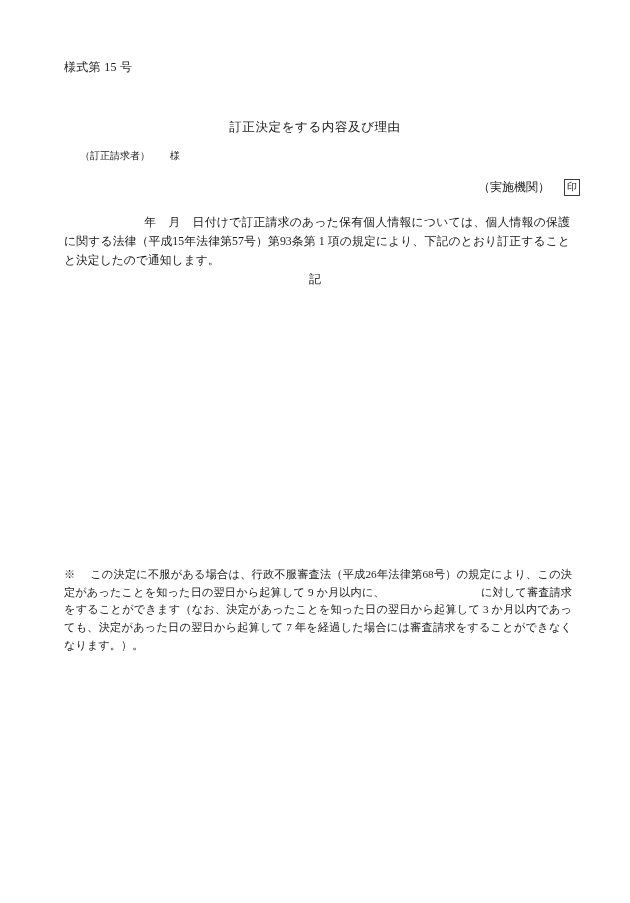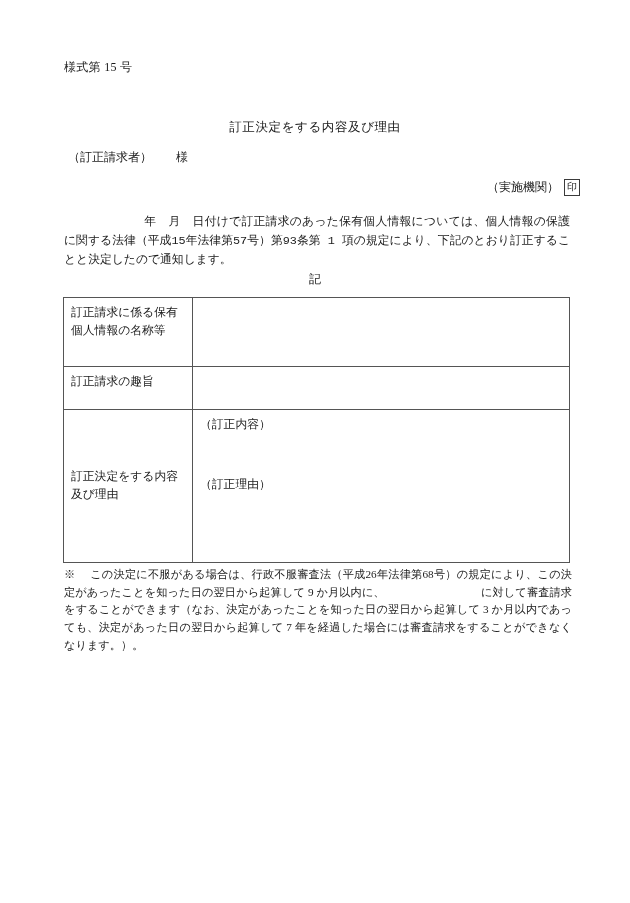--- a/index.html
+++ b/index.html
@@ -49,33 +49,33 @@
     position: absolute;
     top: 118px;
     left: 0;
     width: 630px;
     text-align: center;
     font-size: 12.5px;
     letter-spacing: 0.6px;
   }
   .addressee {
     position: absolute;
-    left: 68px;
+    left: 80px;
     top: 148px;
-    font-size: 12px;
+    font-size: 10px;
     white-space: pre;
   }
   .agency-line {
     position: absolute;
     right: 50px;
     top: 178px;
     font-size: 12px;
     display: flex;
     align-items: center;
-    gap: 3px;
+    gap: 12px;
     white-space: nowrap;
   }
   .seal-box {
     display: inline-block;
     border: 1px solid #3a3a3a;
     font-size: 10px;
     line-height: 1;
     padding: 2px 2px 3px 2px;
     margin-left: 2px;
   }
@@ -83,21 +83,20 @@
   
   .body-text {
     position: absolute;
     left: 64px;
     top: 213px;
     width: 506px;
     font-size: 11.8px;
     line-height: 1.62;
     text-align: justify;
     text-justify: inter-character;
-    font-family: Liberation Mono, monospace;
   }
   .body-text .indent {
     display: inline-block;
     width: 80px;
   }
   .ki-mark {
     position: absolute;
     top: 270px;
     left: 0;
     width: 630px;
@@ -184,38 +183,19 @@
     <span>（実施機関）</span>
     <span class="seal-box">印</span>
   </div>
 
   <div class="body-text">
     <span class="indent"></span><span>年　月　日付けで訂正請求のあった保有個人情報については、個人情報の保護に関する</span><span>法律（平成15年法律第57号）第93条第 1 項の規定により、下記のとおり訂正することと決定したので通知します。</span>
   </div>
 
   <div class="ki-mark">記</div>
 
-  <table class="form-table">
-    <tbody>
-      <tr class="row1">
-        <td class="label">訂正請求に係る保有個人情報の名称等</td>
-        <td></td>
-      </tr>
-      <tr class="row2">
-        <td class="label">訂正請求の趣旨</td>
-        <td></td>
-      </tr>
-      <tr class="row3">
-        <td class="label">訂正決定をする内容及び理由</td>
-        <td>
-          <span class="sub-field">（訂正内容）</span>
-          <span class="sub-field second">（訂正理由）</span>
-        </td>
-      </tr>
-    </tbody>
-  </table>
 
   <div class="footnote">
     <p><span class="fn-marker">※</span><span>この決定に不服がある場合は、行政不服審査法（平成26年法律第68号）の規定により、この決定があったことを知った日の翌日から起算して 9 か月以内に、</span><span class="blank-gap"></span><span>に対して審査請求をすることができます（なお、決定があったことを知った日の翌日から起算して 3 か月以内であっても、決定があった日の翌日から起算して 7 年を経過した場合には審査請求をすることができなくなります。）。</span></p>
 
   </div>
 
 </div>
 
 </body></html>

